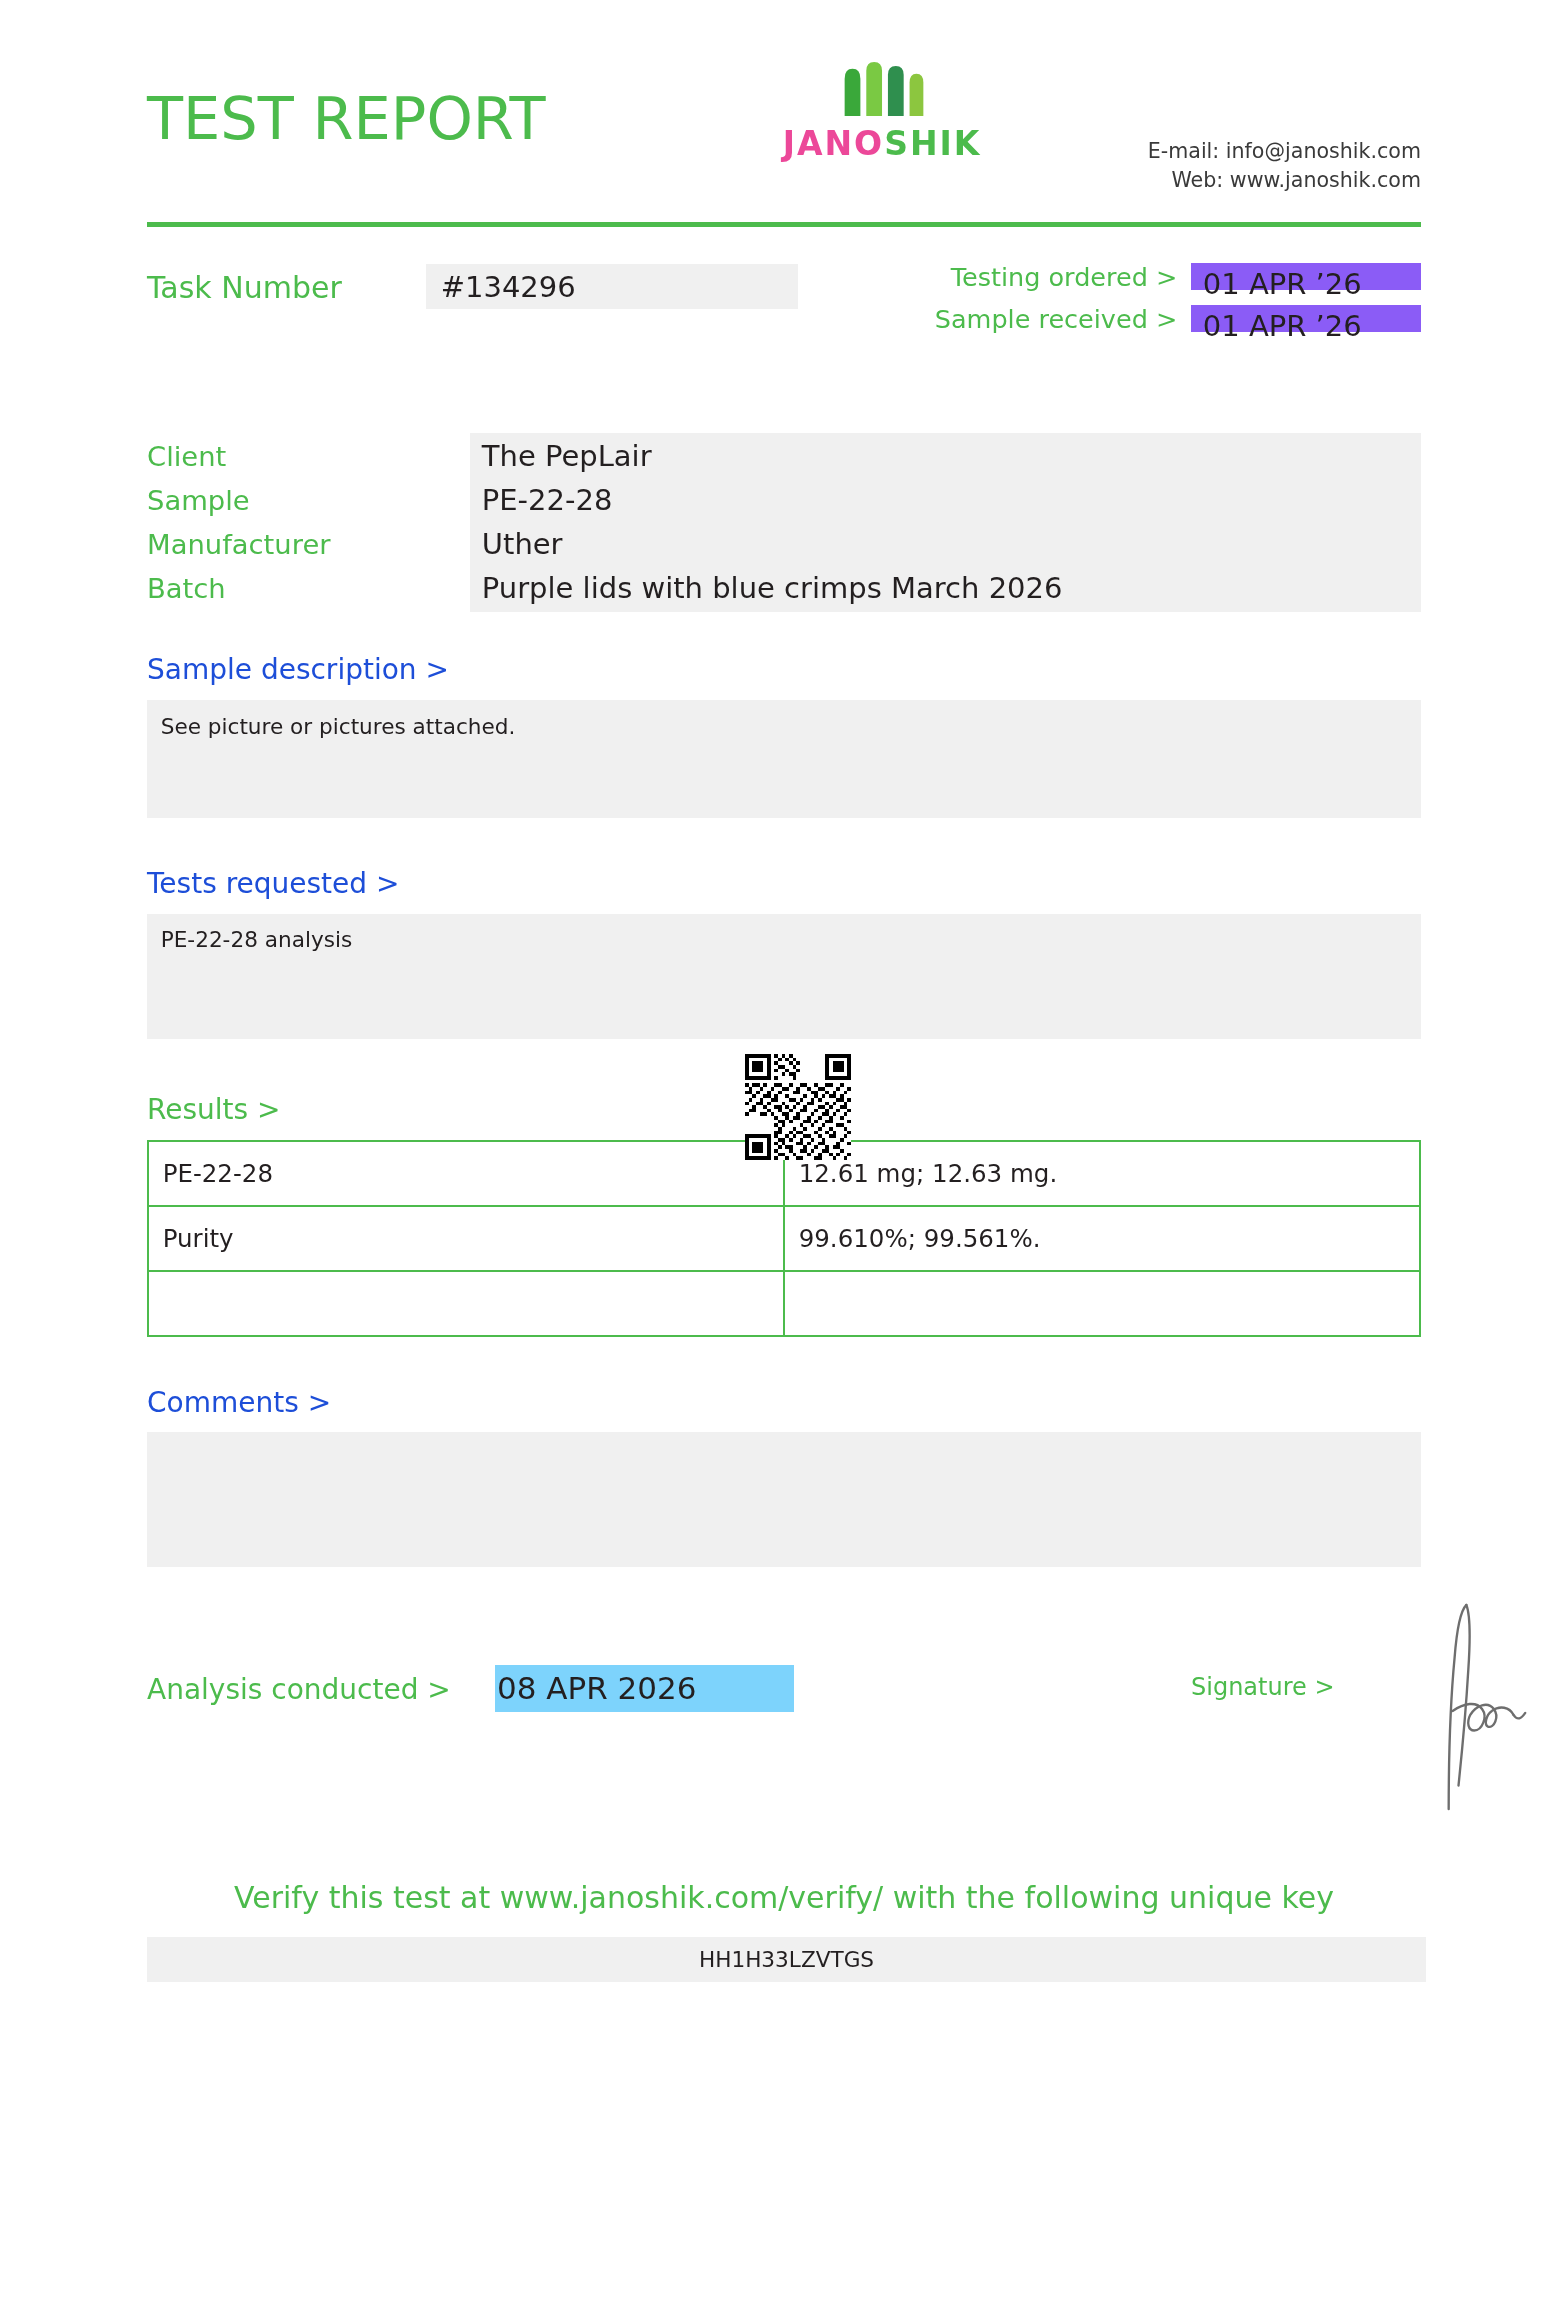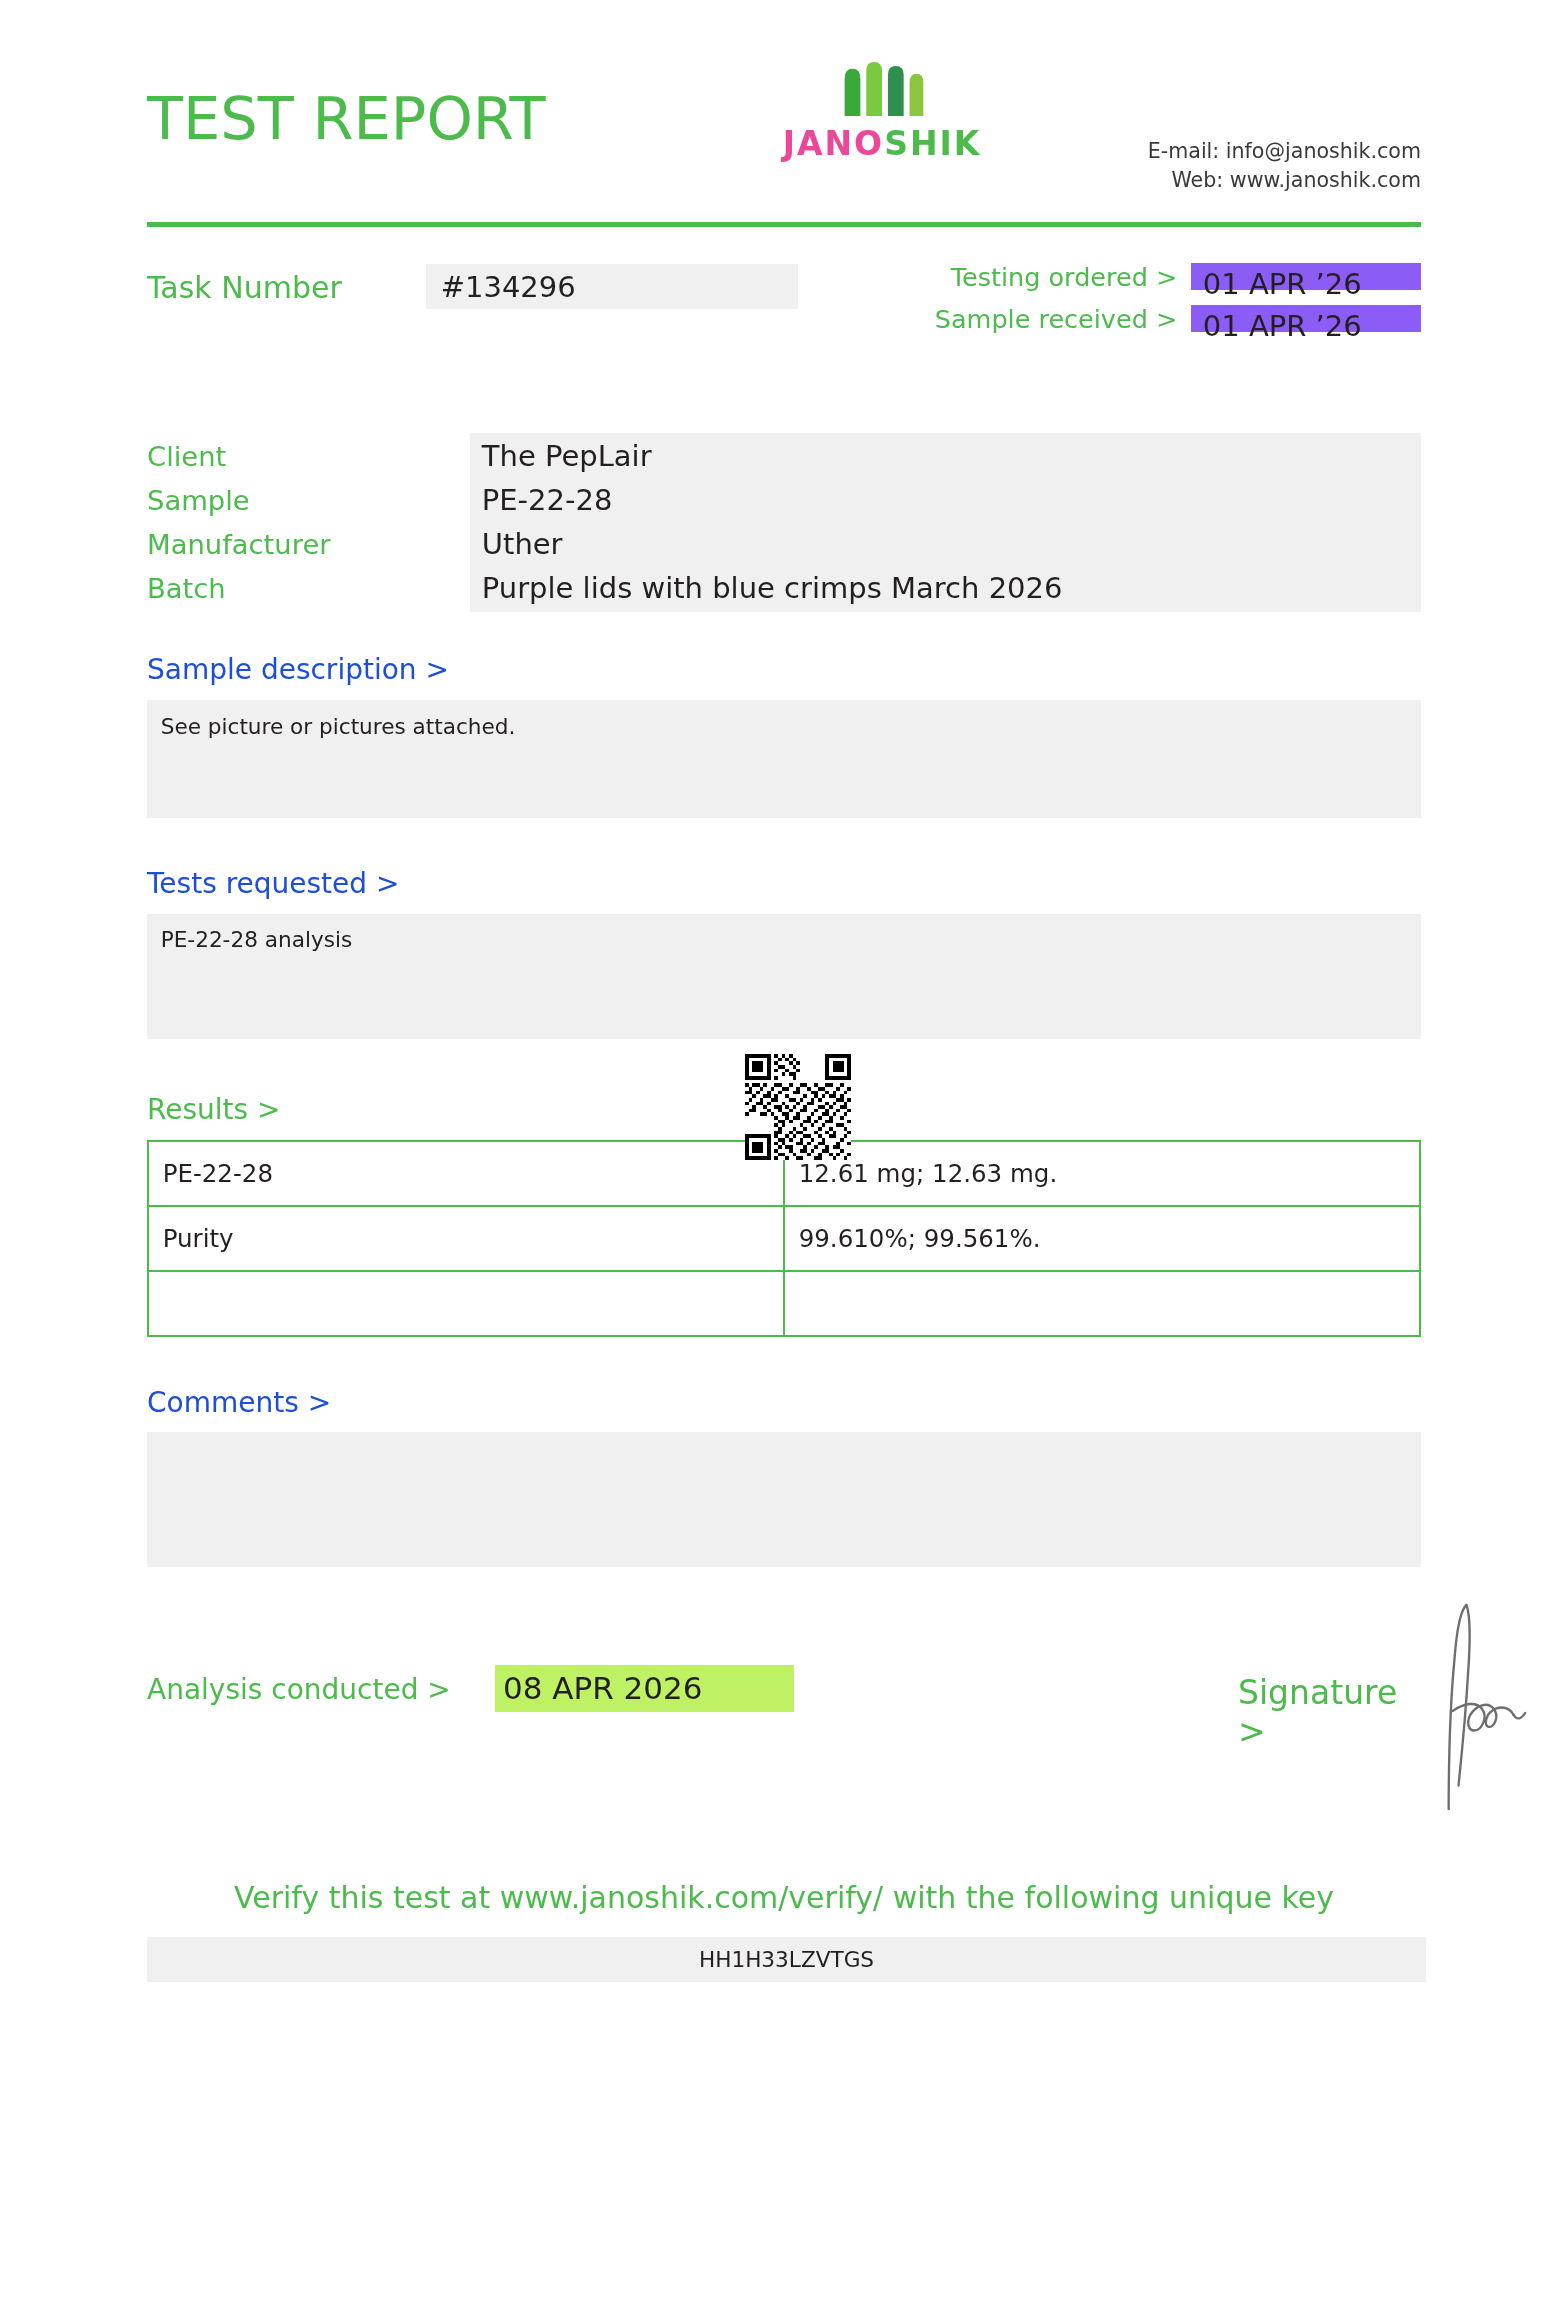--- a/index.html
+++ b/index.html
@@ -225,30 +225,30 @@
     font-size: 28px;
     color: #4cbb4c;
   }
   .analysis-value {
     position: absolute;
     left: 348px;
     top: 19.6px;
     width: 299px;
     height: 47px;
     line-height: 47px;
-    background: #bef264;
+    background: #7dd3fc;
     font-size: 31px;
-    padding-left: 8px;
+    padding-left: 2px;
     box-sizing: border-box;
   }
   .signature-label {
     position: absolute;
-    left: 1091px;
+    left: 1044px;
     top: 27.4px;
-    font-size: 33px;
+    font-size: 24px;
     color: #4cbb4c;
   }
   .signature-img {
     position: absolute;
     left: 1284px;
     top: -44px;
   }
 
   .verify {
     margin-top: 29px;

